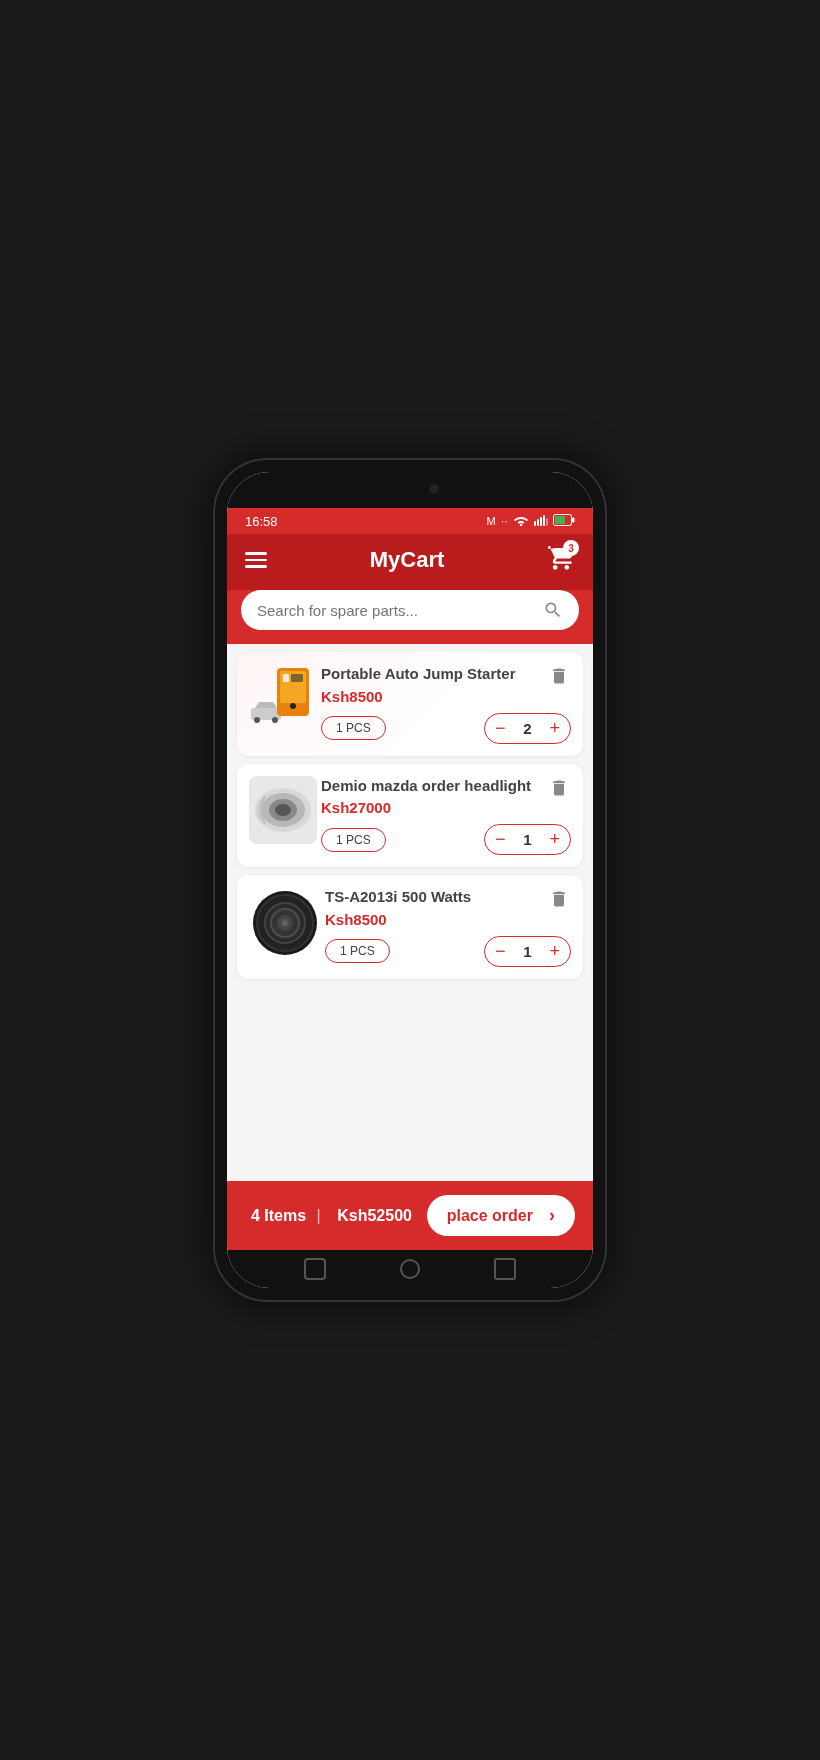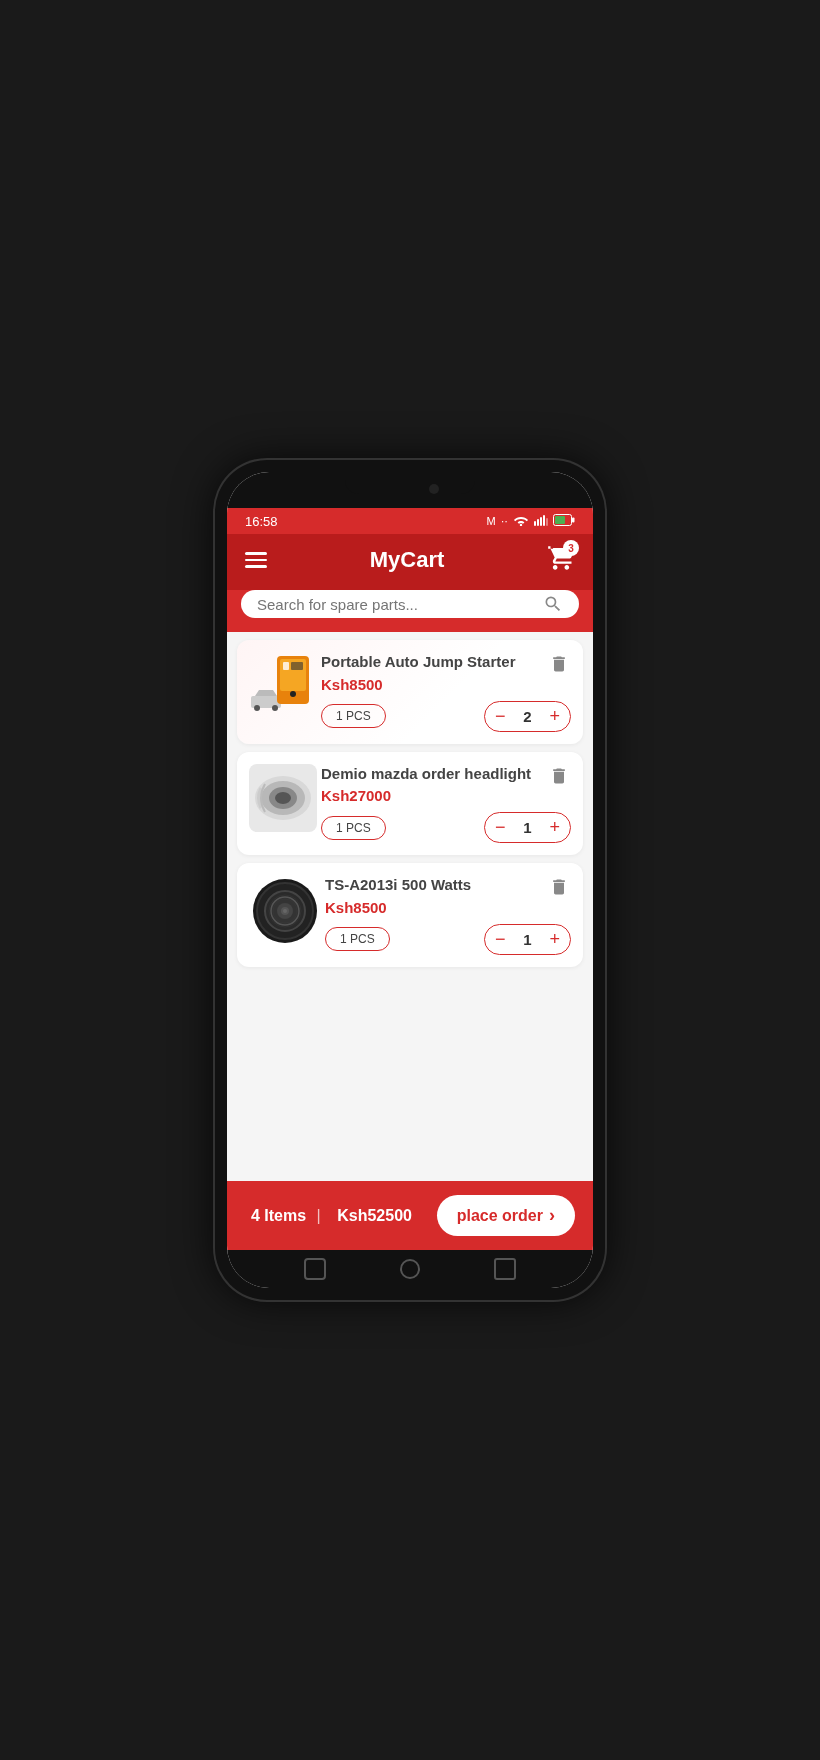--- a/index.html
+++ b/index.html
@@ -134,21 +134,21 @@
     .search-wrap {
       background: #d62b2b;
       padding: 0 14px 14px;
       flex-shrink: 0;
     }
     .search-box {
       background: #fff;
       border-radius: 30px;
       display: flex;
       align-items: center;
-      padding: 4px 16px;
+      padding: 10px 16px;
       gap: 8px;
     }
     .search-input {
       flex: 1;
       border: none;
       outline: none;
       font-size: 15px;
       color: #888;
       background: transparent;
     }
@@ -295,21 +295,21 @@
       background: #fff;
       border: none;
       border-radius: 30px;
       padding: 10px 20px;
       color: #d62b2b;
       font-size: 16px;
       font-weight: 700;
       cursor: pointer;
       display: flex;
       align-items: center;
-      gap: 6px;
+      gap: 16px;
     }
     
     .home-area {
       background: #111;
       height: 38px;
       border-radius: 0 0 42px 42px;
       display: flex;
       align-items: center;
       justify-content: space-around;
       padding: 0 40px;

